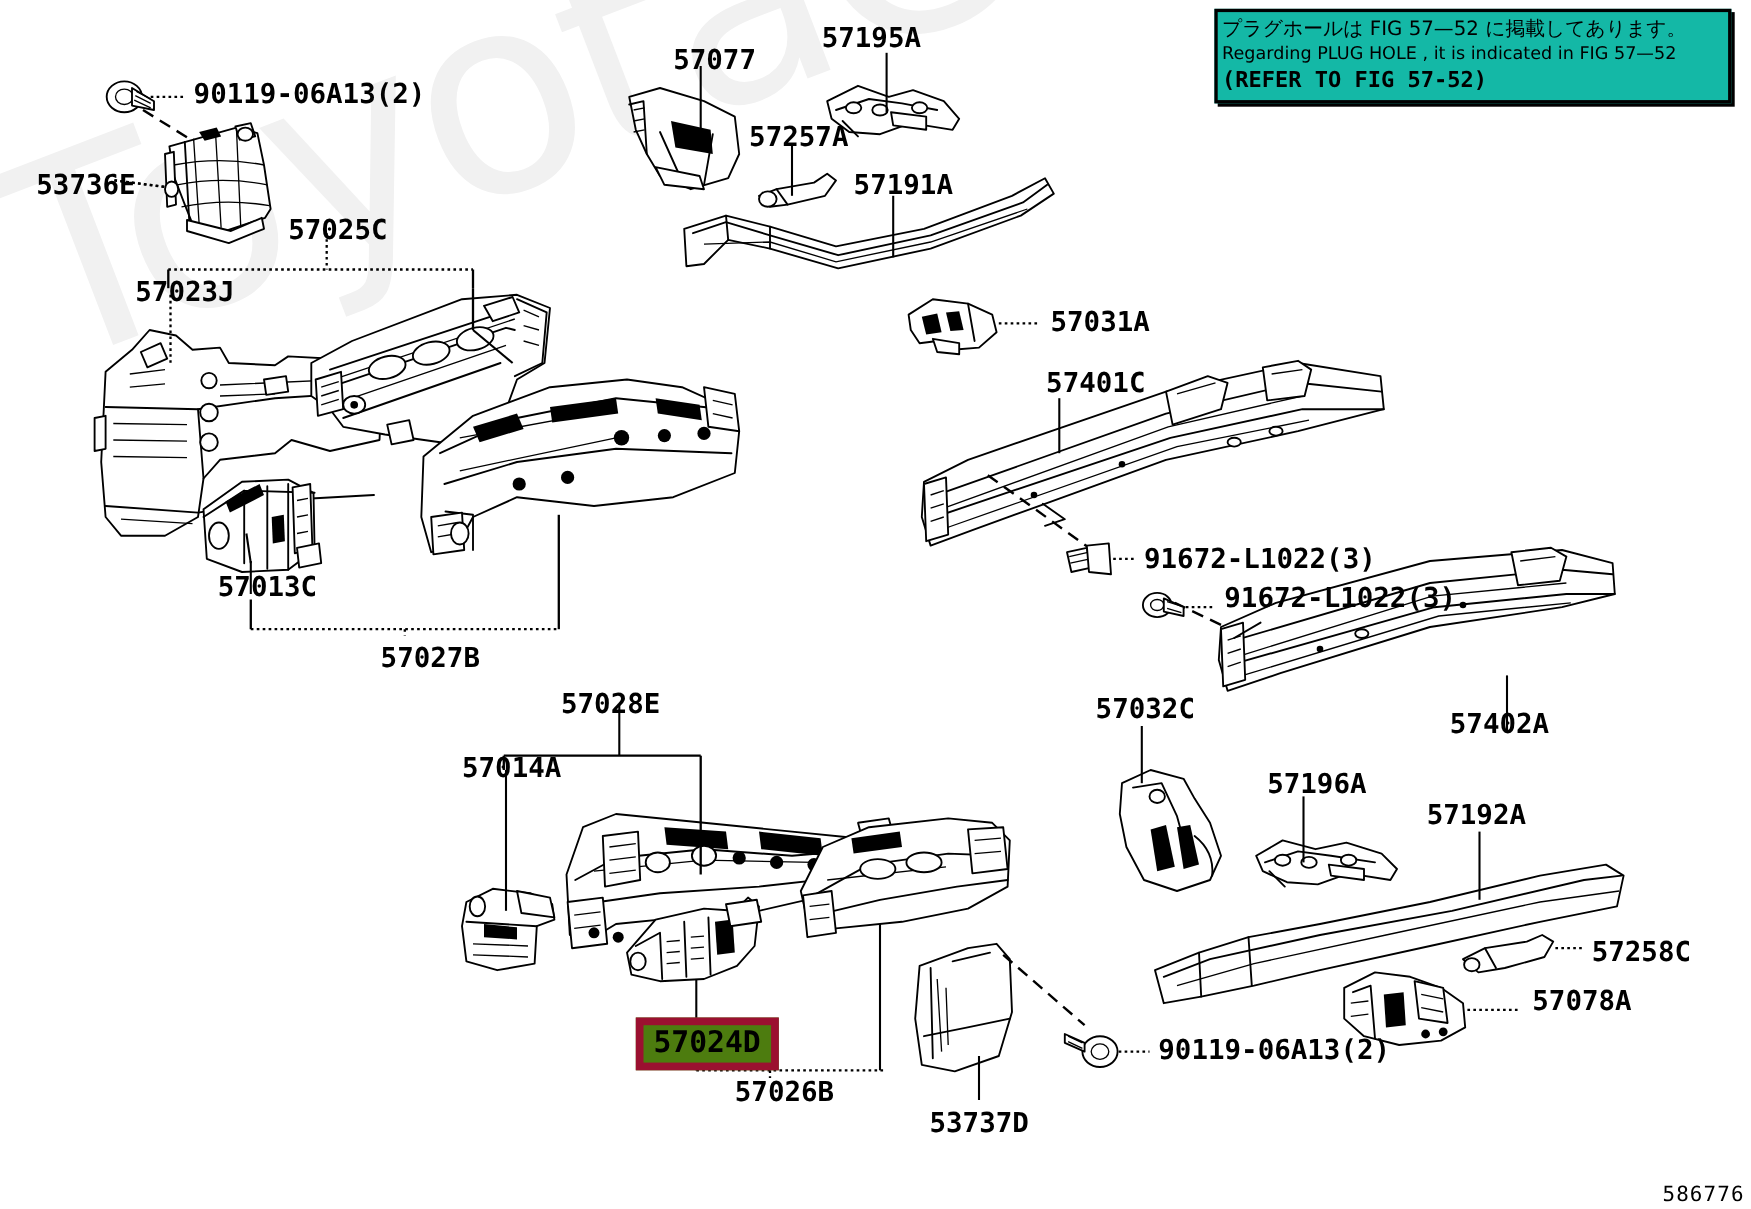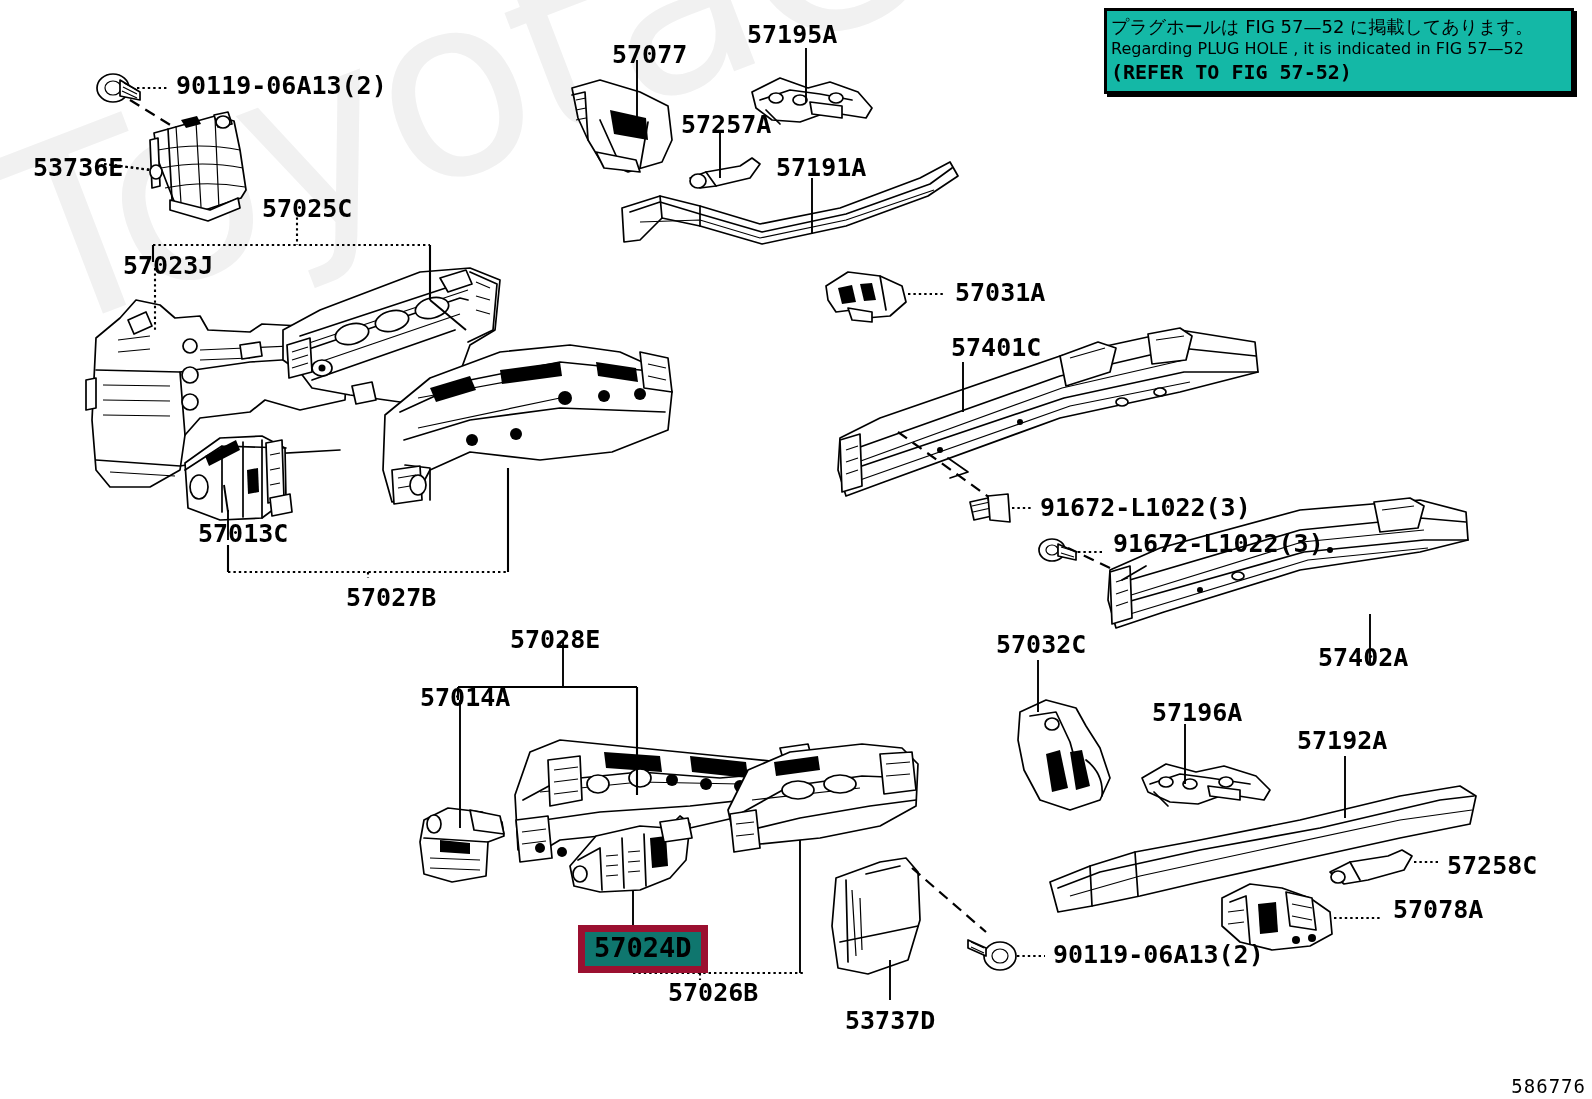--- a/index.html
+++ b/index.html
@@ -16,21 +16,21 @@
 
   
   #art{position:absolute;left:0;top:0;width:1592px;height:1099px;z-index:2;}
 
   
   .lbl{position:absolute;z-index:4;color:#000;white-space:nowrap;
        font-family:"DejaVu Sans Mono","Liberation Mono",monospace;
        font-size:25px;font-weight:700;letter-spacing:0px;line-height:1;}
 
   
-  .hl{position:absolute;z-index:5;background:#0f766e;border:7px solid #9b1030;
+  .hl{position:absolute;z-index:5;background:#4d7c0f;border:7px solid #9b1030;
       padding:2px 9px 4px 9px;color:#000;white-space:nowrap;
       font-family:"DejaVu Sans Mono","Liberation Mono",monospace;
       font-size:27px;font-weight:700;line-height:1.05;}
 
   
   #notebox{position:absolute;z-index:6;left:1104px;top:8px;width:470px;
            border:3px solid #000;background:#14b8a6;box-shadow:3px 3px 0 #000;
            text-align:left;padding:5px 4px 6px 4px;box-sizing:border-box;}
   #notebox .jp{font-family:"DejaVu Sans","Liberation Sans",sans-serif;
                font-size:18px;color:#000;line-height:1.25;}

